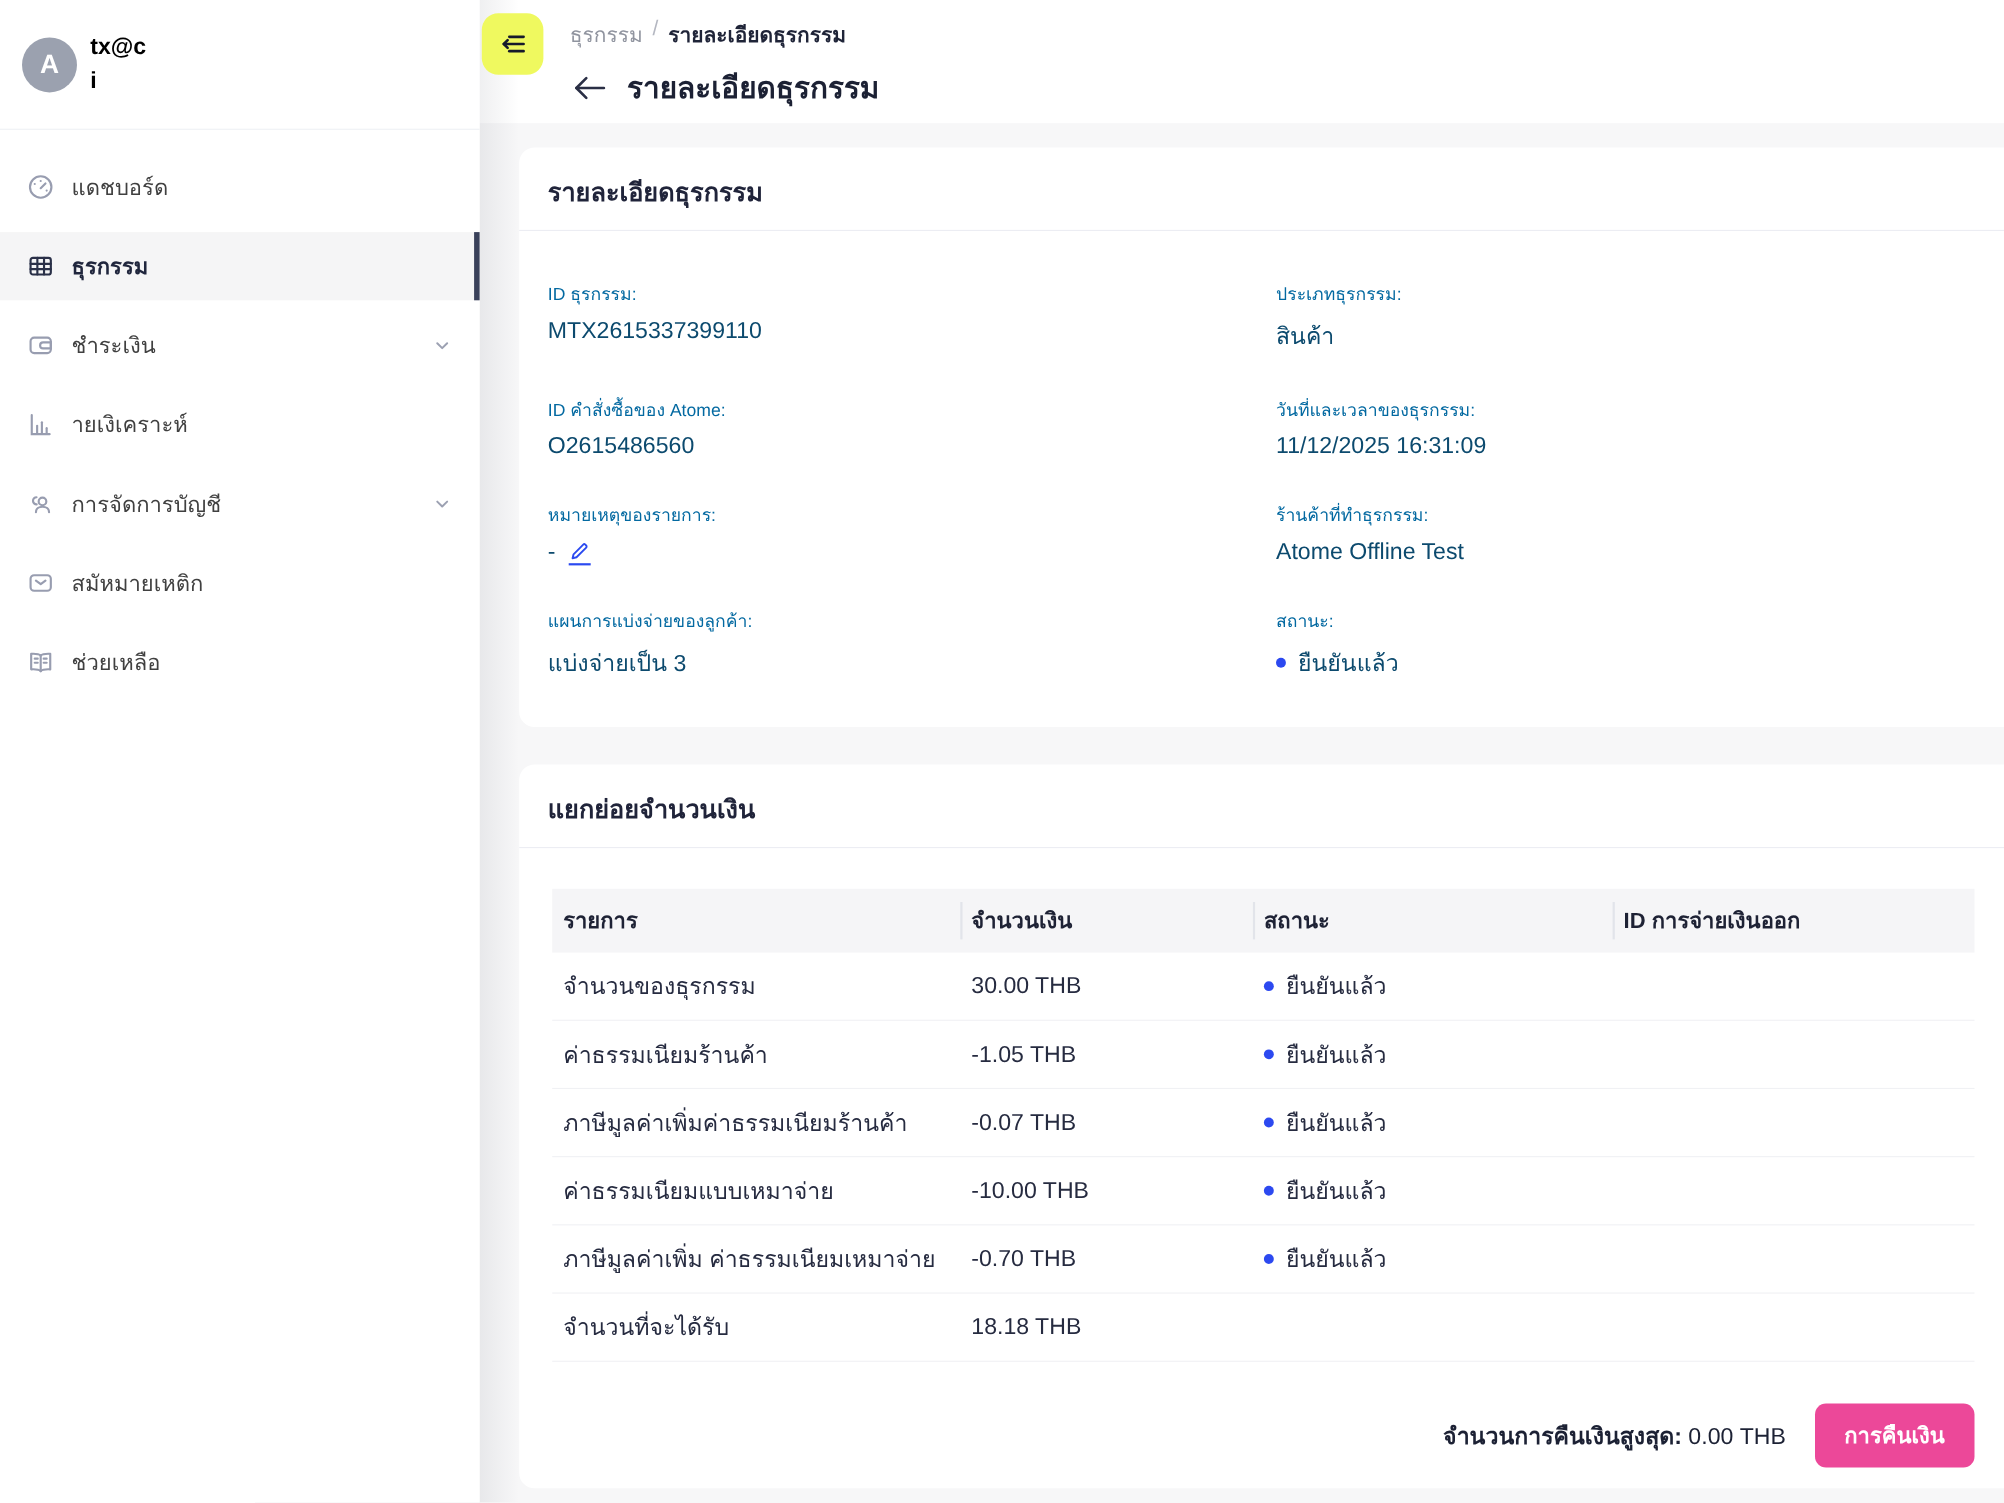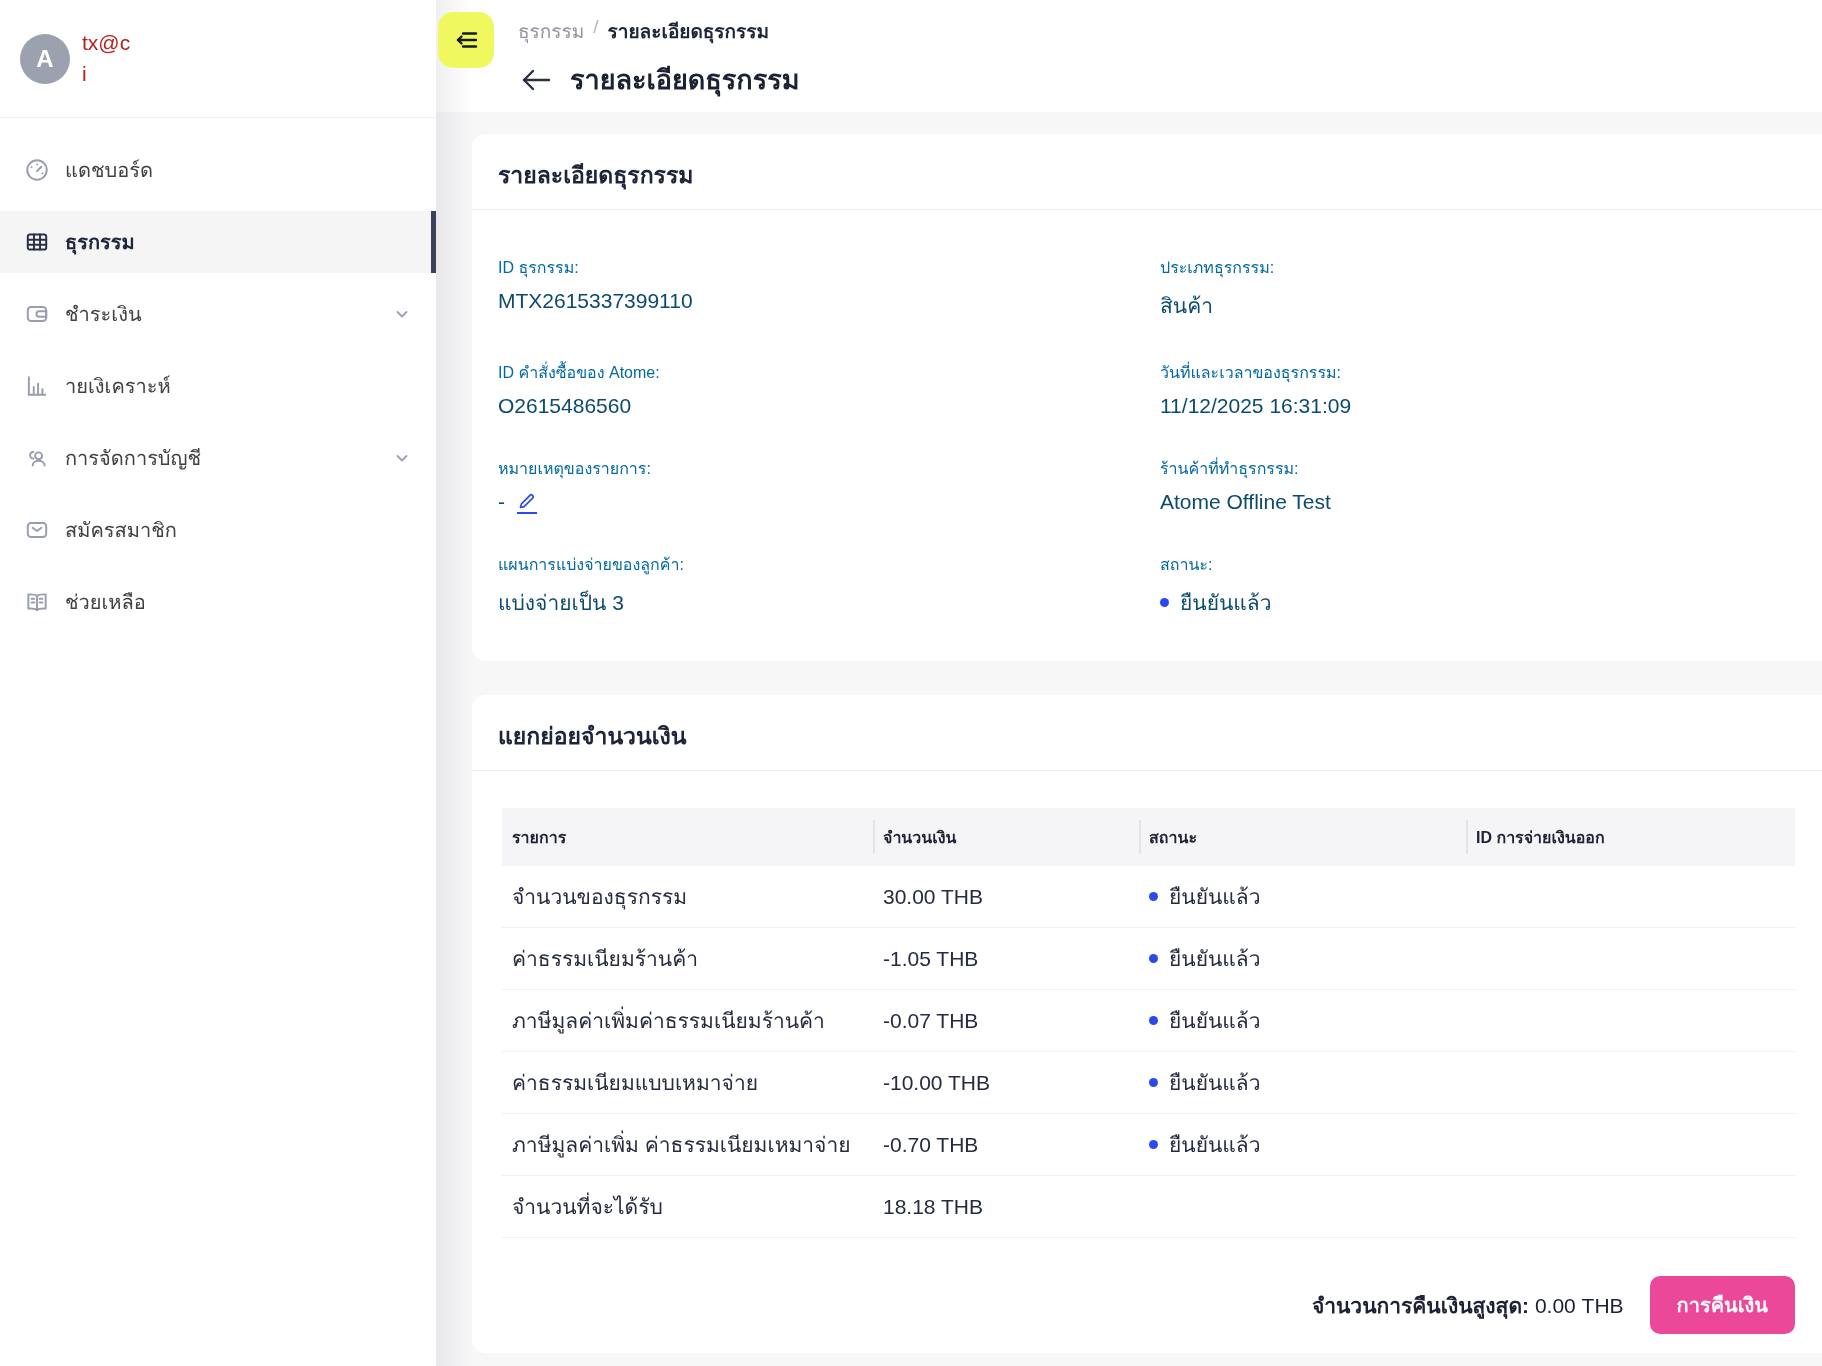--- a/index.html
+++ b/index.html
@@ -19,21 +19,21 @@
   }
   .user-block {
     height:118px; border-bottom:1px solid #eef0f4;
     display:flex; align-items:center; padding:0 20px;
   }
   .avatar {
     width:50px; height:50px; border-radius:50%; background:#9ba1af;
     color:#fff; font-weight:700; font-size:24px;
     display:flex; align-items:center; justify-content:center; flex:0 0 auto;
   }
-  .user-email { margin-left:12px; font-weight:400; font-size:21px; color:#b91c1c; line-height:1.45; }
+  .user-email { margin-left:12px; font-weight:700; font-size:21px; color:#000000; line-height:1.45; }
   .nav { padding-top:21px; }
   .nav-item {
     position:relative; height:62px; margin-bottom:10px;
     display:flex; align-items:center; padding-left:24px; cursor:pointer;
     color:#8d92a3; font-size:20px;
   }
   .nav-item .nav-icon { width:26px; height:26px; margin-right:15px; color:#989db0; flex:0 0 auto; }
   .nav-item .nav-label { color:#404040; }
   .nav-item.selected { background:#f5f5f6; }
   .nav-item.selected::after {
@@ -78,21 +78,21 @@
     display:inline-block; margin-right:11px; flex:0 0 auto;
   }
   .edit-link {
     display:inline-block; margin-left:12px; color:#2b4af0; cursor:pointer;
     border-bottom:2px solid #2b4af0; padding-bottom:1px; line-height:0; text-decoration:none;
   }
   .edit-link svg { width:20px; height:20px; }
   
   .btable { margin:37px 30px 0 30px; width:1293px; font-size:21px; }
   .trow { display:grid; grid-template-columns:371px 266px 327px 329px; }
-  .thead { background:#f5f5f7; height:58px; font-weight:700; font-size:16px; color:#1e2235; }
+  .thead { background:#f5f5f7; height:58px; font-weight:700; font-size:20px; color:#1e2235; }
   .thead .tcell { display:flex; align-items:center; padding:0 10px; position:relative; }
   .thead .tcell + .tcell::before {
     content:""; position:absolute; left:0; top:12px; bottom:12px; width:2px; background:#e2e4ea;
   }
   .tbody-row { height:62px; border-bottom:1px solid #f0f1f4; color:#262b40; }
   .tbody-row .tcell { display:flex; align-items:center; padding:0 10px; }
   .c-status span:last-child { color:#262b40; }
   
   .card-footer {
     margin:38px 0 0 30px; width:1293px; display:flex; align-items:center; justify-content:flex-end; gap:26px;
@@ -221,21 +221,21 @@
         <span class="nav-label">การจัดการบัญชี</span>
         <svg class="chevron">
           <use href="#chevron-down"></use>
         </svg>
       </div>
 
       <div class="nav-item">
         <svg class="nav-icon">
           <use href="#membership-icon"></use>
         </svg>
-        <span class="nav-label">สมัครสมาชิก</span>
+        <span class="nav-label">สมัหมายเหติก</span>
 
       </div>
 
       <div class="nav-item">
         <svg class="nav-icon">
           <use href="#help-icon"></use>
         </svg>
         <span class="nav-label">ช่วยเหลือ</span>
 
       </div>

